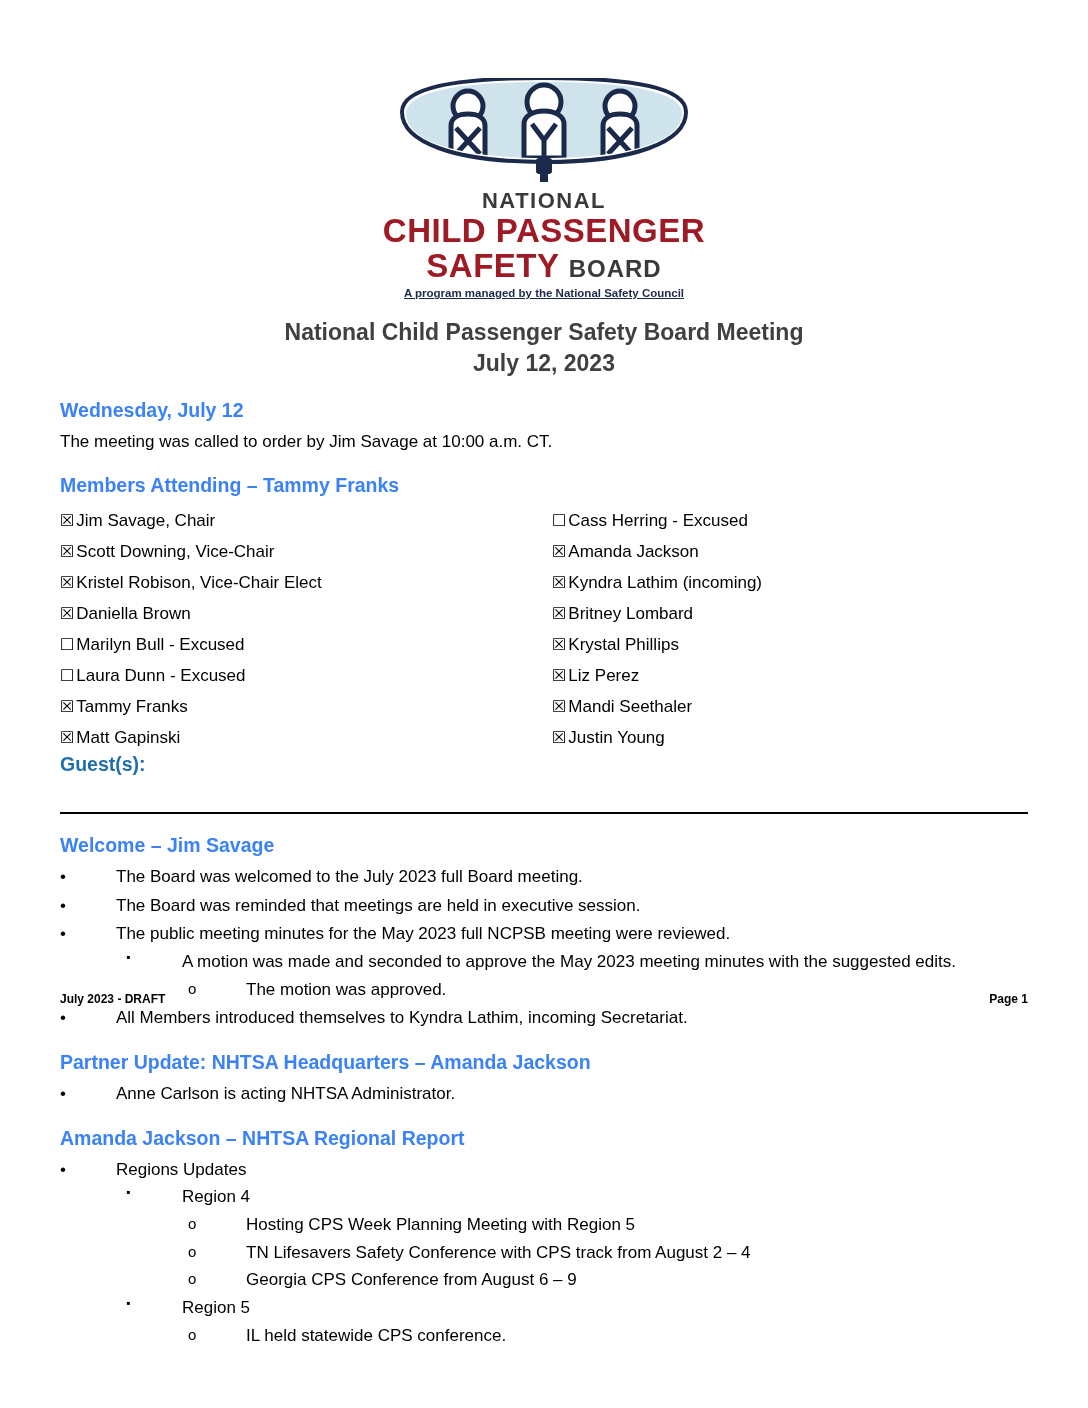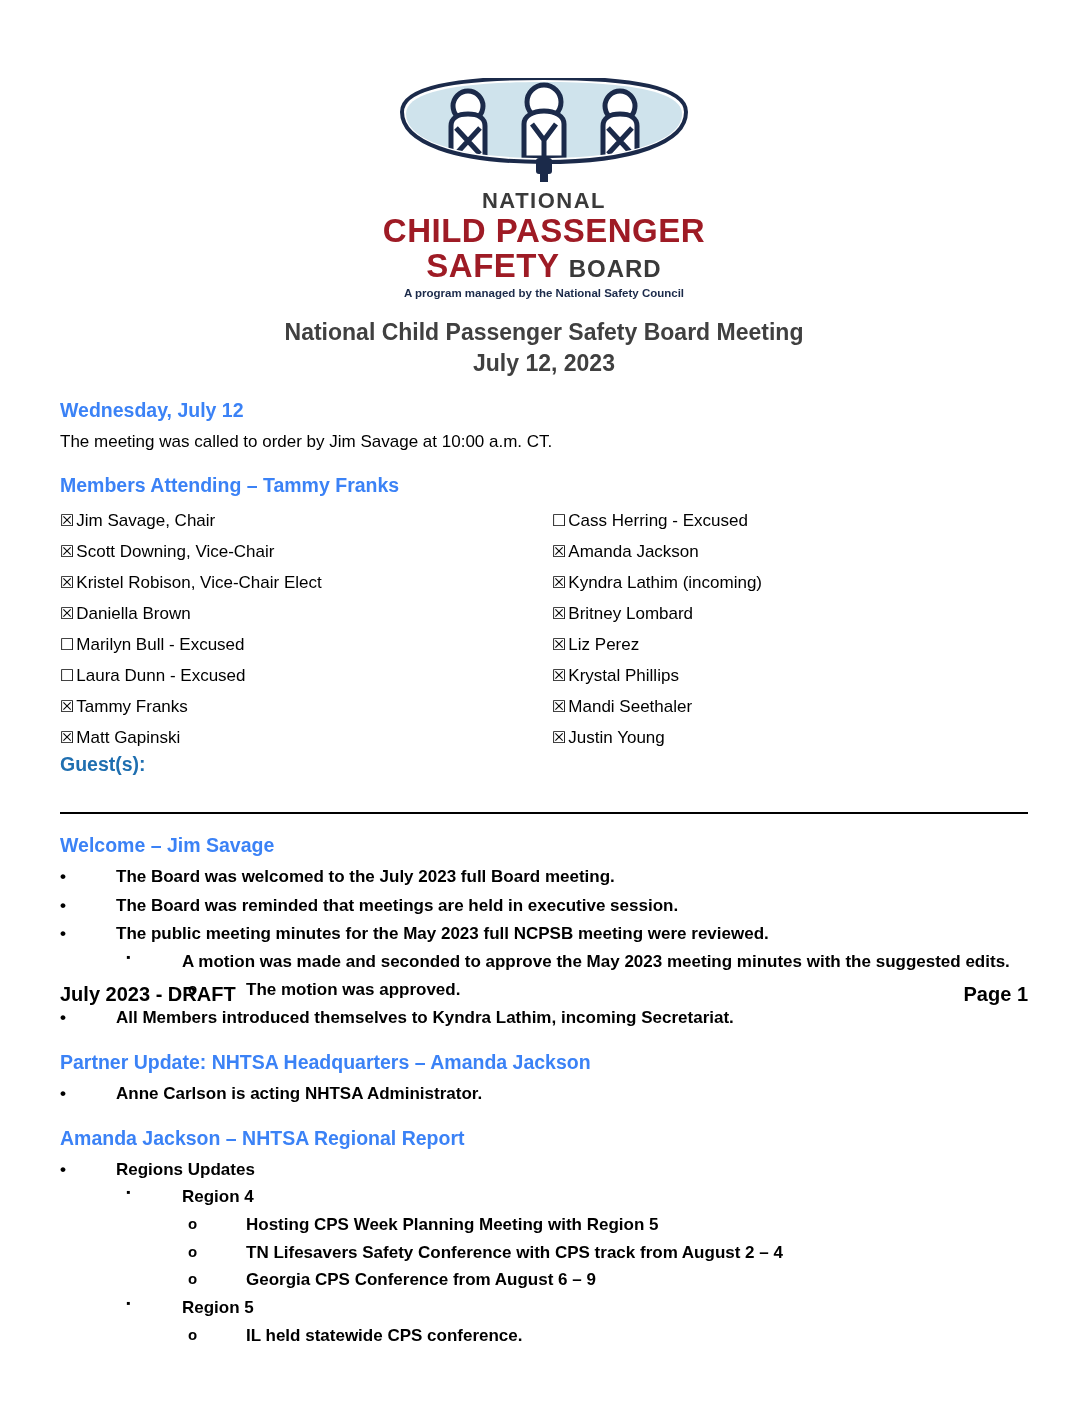--- a/index.html
+++ b/index.html
@@ -56,20 +56,21 @@
   .logo-main .board {
     color: #3a3a3a;
     font-size: 24px;
     letter-spacing: 1px;
   }
   .logo-tagline {
     font-size: 11.5px;
     font-weight: bold;
     color: #1b2a4a;
     margin-top: 4px;
+    text-decoration: underline;
   }
 
   
   .doc-title {
     text-align: center;
     color: #404040;
     font-weight: bold;
     font-size: 23px;
     line-height: 1.35;
     margin-top: 18px;
@@ -126,21 +127,20 @@
     list-style: none;
     margin: 4px 0 0 0;
     padding: 0;
   }
   ul.lvl1 > li {
     font-size: 17px;
     line-height: 1.45;
     position: relative;
     padding-left: 56px;
     margin-top: 4px;
-    font-weight: bold;
   }
   ul.lvl1 > li::before {
     content: "•";
     position: absolute;
     left: 0;
     top: 0;
   }
   ul.lvl2 {
     list-style: none;
     margin: 2px 0 0 0;
@@ -181,21 +181,21 @@
   }
 
   
   .footer {
     position: absolute;
     left: 60px;
     right: 60px;
     bottom: 46px;
     display: flex;
     justify-content: space-between;
-    font-size: 20px;
+    font-size: 12px;
     font-weight: bold;
     color: #000;
   }
 </style>
 </head>
 <body>
 
 <div class="page">
 
   <div class="logo-block">
@@ -256,22 +256,22 @@
         <div class="member-row"><span class="cb">☐</span><span>Marilyn Bull - Excused</span></div>
         <div class="member-row"><span class="cb">☐</span><span>Laura Dunn - Excused</span></div>
         <div class="member-row"><span class="cb">☒</span><span>Tammy Franks</span></div>
         <div class="member-row"><span class="cb">☒</span><span>Matt Gapinski</span></div>
       </div>
     <div class="col right" id="col-right">
         <div class="member-row"><span class="cb">☐</span><span>Cass Herring - Excused</span></div>
         <div class="member-row"><span class="cb">☒</span><span>Amanda Jackson</span></div>
         <div class="member-row"><span class="cb">☒</span><span>Kyndra Lathim (incoming)</span></div>
         <div class="member-row"><span class="cb">☒</span><span>Britney Lombard</span></div>
+        <div class="member-row"><span class="cb">☒</span><span>Krystal Phillips</span></div>
         <div class="member-row"><span class="cb">☒</span><span>Liz Perez</span></div>
-        <div class="member-row"><span class="cb">☒</span><span>Krystal Phillips</span></div>
         <div class="member-row"><span class="cb">☒</span><span>Mandi Seethaler</span></div>
         <div class="member-row"><span class="cb">☒</span><span>Justin Young</span></div>
       </div>
   </div>
 
   <div class="guest-head">Guest(s):</div>
 
   <hr class="rule">
 
   <div id="sections-container">

